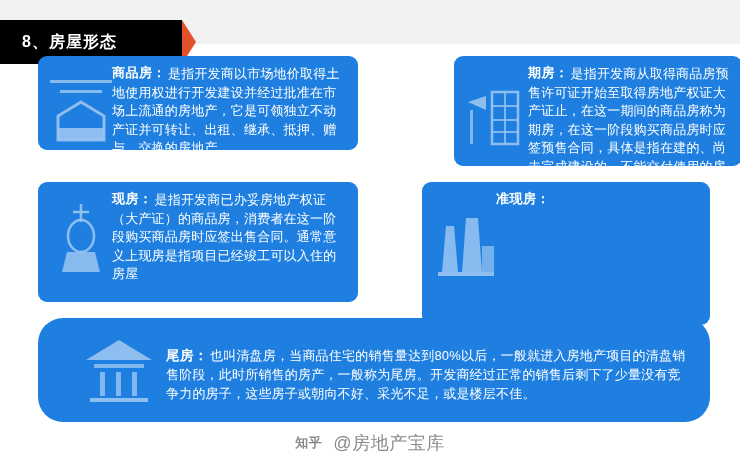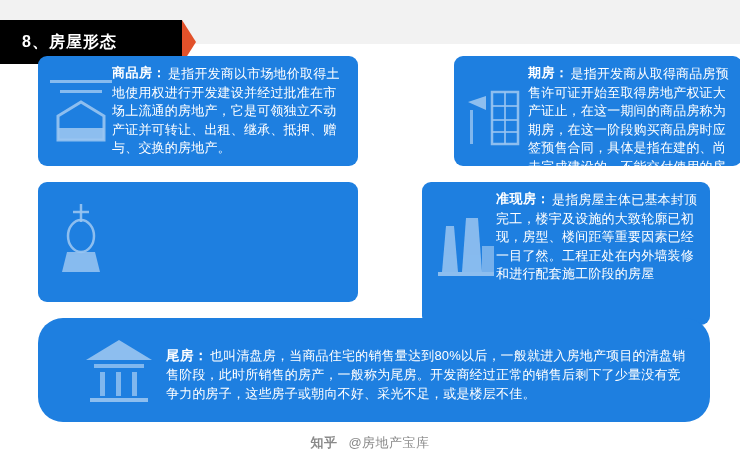--- a/index.html
+++ b/index.html
@@ -59,21 +59,21 @@
     border-left: 14px solid #e2512a;
   }
   
   .card {
     position: absolute;
     background: #1e7fe0;
     border-radius: 9px;
     box-sizing: border-box;
     overflow: hidden;
   }
-  .card.c1 { left: 38px;  top: 56px;  width: 320px; height: 110px; }
+  .card.c1 { left: 38px;  top: 56px;  width: 320px; height: 94px; }
   .card.c2 { left: 422px; top: 56px;  width: 288px; height: 110px; margin-left: 32px; }
   .card.c3 { left: 38px;  top: 182px; width: 320px; height: 120px; }
   .card.c4 { left: 422px; top: 182px; width: 288px; height: 143px; }
   .card.c5 { left: 38px;  top: 318px; width: 672px; height: 104px; border-radius: 25px; }
 
   .card-icon {
     position: absolute;
     left: 10px;
     top: 10px;
     width: 66px;
@@ -134,21 +134,21 @@
     align-items: center;
     gap: 11px;
   }
   .zhihu-logo {
     font-size: 13px;
     color: #8a8a8a;
     font-weight: bold;
     letter-spacing: .5px;
   }
   .footer-text {
-    font-size: 13px;
+    font-size: 18px;
     color: #8a8a8a;
     letter-spacing: .5px;
   }
   .footer-divider {
     position: absolute;
     left: 0;
     bottom: 40px;
     width: 740px;
     height: 1px;
     background: #ffffff;
@@ -200,34 +200,37 @@
 
   <div class="card c3">
     <div class="card-icon">
       <svg viewBox="0 0 66 88" width="66" height="88">
         <line x1="33" y1="12" x2="33" y2="30" stroke="#ffffff" stroke-width="2.5" opacity=".9"></line>
         <line x1="25" y1="20" x2="41" y2="20" stroke="#ffffff" stroke-width="2.5" opacity=".9"></line>
         <ellipse cx="33" cy="44" rx="13" ry="16" fill="none" stroke="#ffffff" stroke-width="2.5" opacity=".9"></ellipse>
         <polygon points="19,60 47,60 52,80 14,80" fill="#ffffff" opacity=".85"></polygon>
       </svg>
     </div>
+    <div class="card-body">
+      <span class="card-title">现房：</span>
+      <span class="card-text">是指开发商已办妥房地产权证（大产证）的商品房，消费者在这一阶段购买商品房时应签出售合同。通常意义上现房是指项目已经竣工可以入住的房屋</span>
+    </div>
   </div>
 
   <div class="card c4">
     <div class="card-icon">
       <svg viewBox="0 0 66 88" width="66" height="88">
         <path d="M14 34 L10 80 L26 80 L22 34 Z" fill="#ffffff" opacity=".85"></path>
         <path d="M34 26 L30 80 L50 80 L46 26 Z" fill="#ffffff" opacity=".85"></path>
         <rect x="50" y="54" width="12" height="26" fill="#ffffff" opacity=".7"></rect>
         <rect x="6" y="80" width="56" height="4" fill="#ffffff" opacity=".9"></rect>
       </svg>
     </div>
     <div class="card-body">
       <span class="card-title">准现房：</span>
-      <span class="card-text">是指房屋主体已基本封顶完工，楼宇及设施的大致轮廓已初现，房型、楼间距等重要因素已经一目了然。工程正处在内外墙装修和进行配套施工阶段的房屋</span>
     </div>
   </div>
 
   <div class="card c5">
     <div class="card-icon">
       <svg viewBox="0 0 74 72" width="74" height="72">
         <polygon points="37,6 70,26 4,26" fill="#ffffff" opacity=".9"></polygon>
         <rect x="12" y="30" width="50" height="4" fill="#ffffff" opacity=".8"></rect>
         <rect x="18" y="38" width="5" height="24" fill="#ffffff" opacity=".8"></rect>
         <rect x="34" y="38" width="5" height="24" fill="#ffffff" opacity=".8"></rect>

